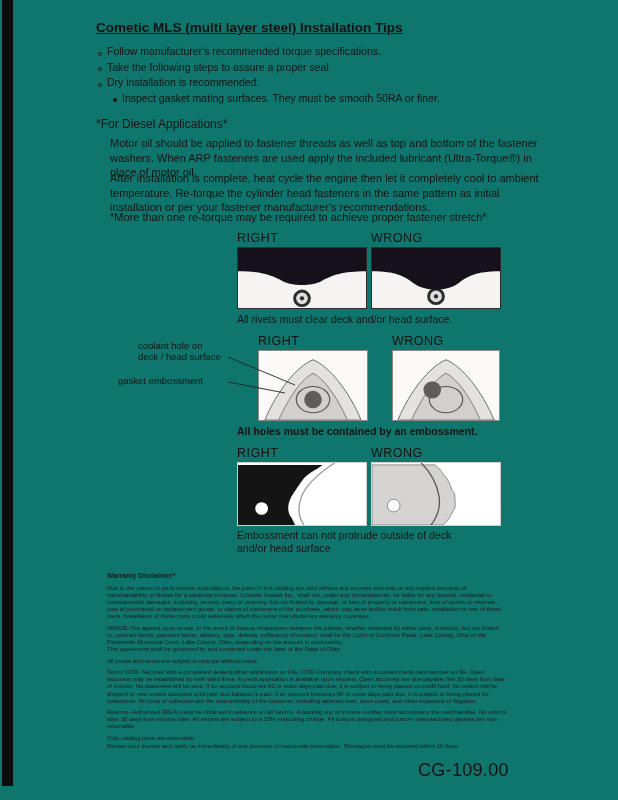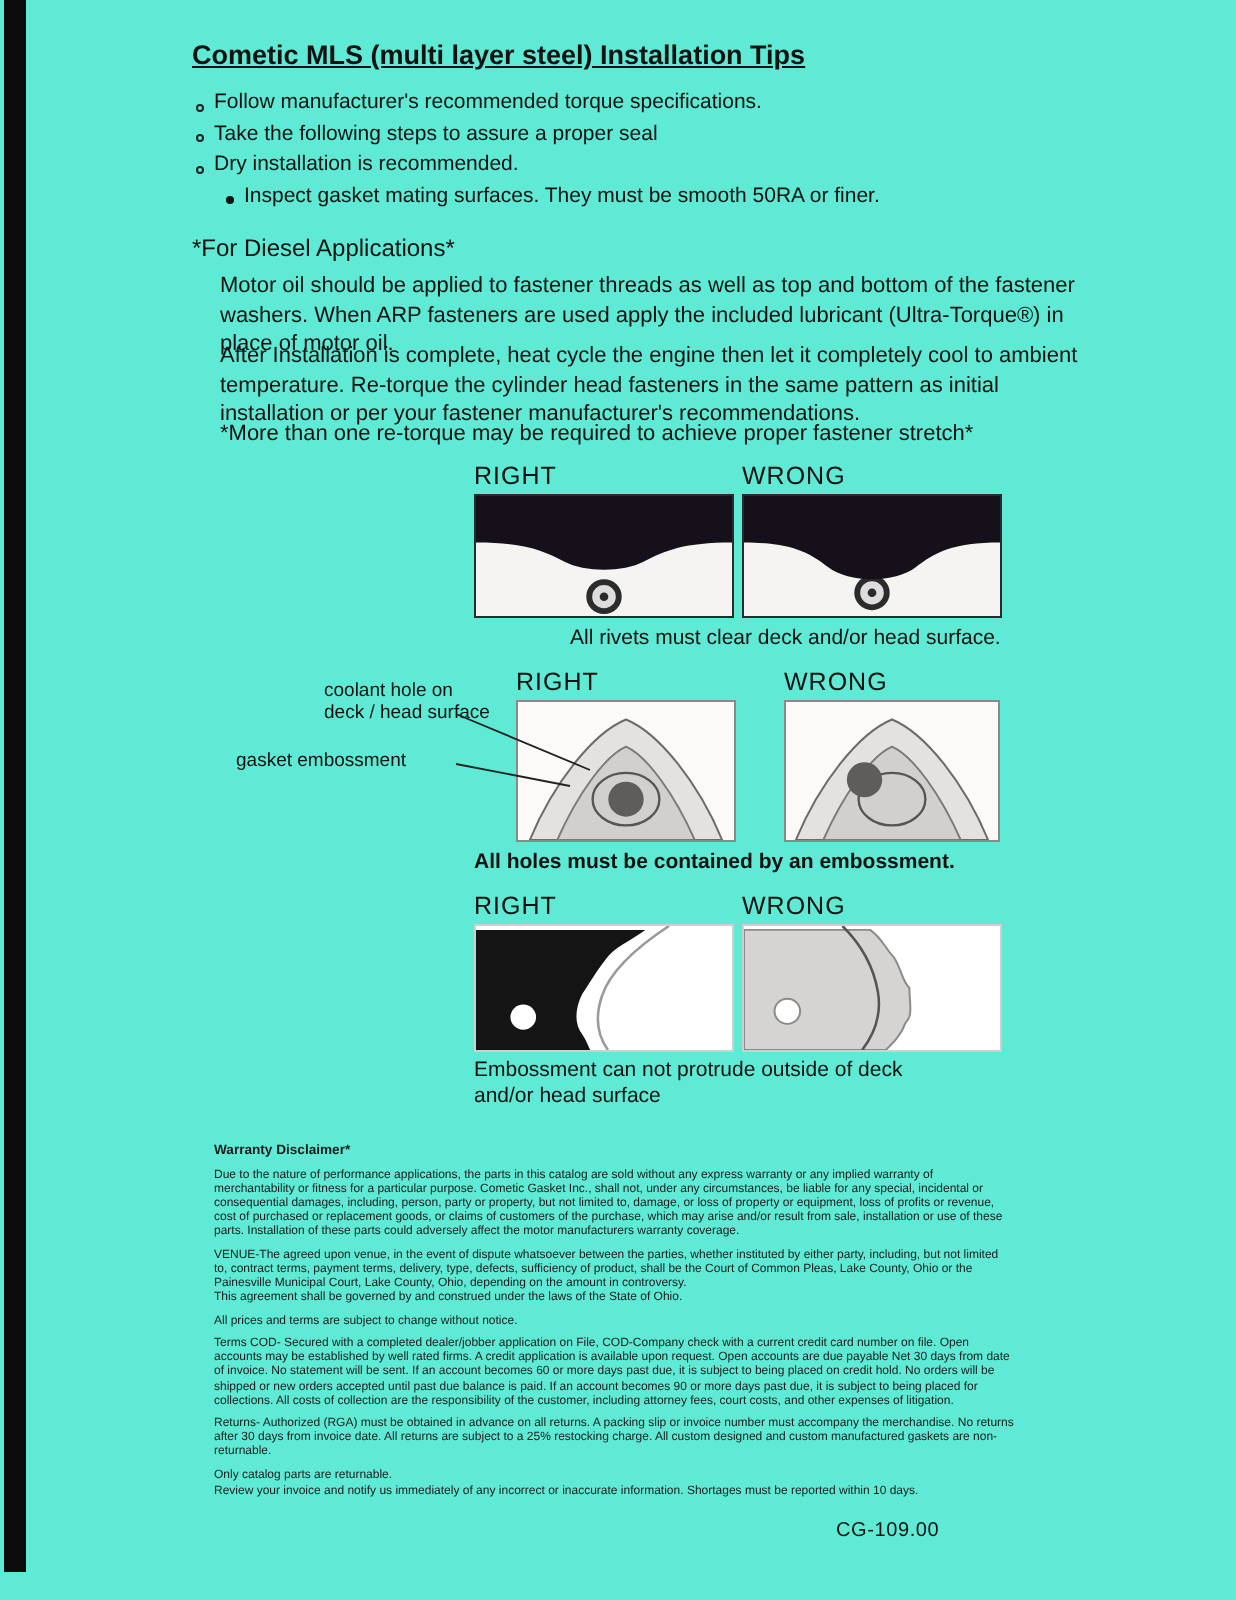--- a/index.html
+++ b/index.html
@@ -3,21 +3,21 @@
 <meta charset="utf-8">
 <title>Cometic MLS Installation Tips</title>
 <style>
   * { margin:0; padding:0; box-sizing:border-box; }
   html,body { background:#ffffff; }
   body {
     width:618px; height:800px;
     font-family:"Liberation Sans", sans-serif;
     color:#111;
   }
-  .page { position:relative; width:618px; height:800px; background:#5eead4; overflow:hidden; }
+  .page { position:relative; width:618px; height:800px; background:#0f766e; overflow:hidden; }
 
   .leftbar { position:absolute; left:2px; top:0; width:11px; height:786px; background:#0c0c0c; }
 
   .title {
     position:absolute; left:96px; top:20px;
     font-size:13.5px; font-weight:bold; text-decoration:underline;
     white-space:nowrap;
   }
 
   .tips { position:absolute; left:98px; top:45px; width:460px; font-size:10.5px; line-height:1.25; }
@@ -42,37 +42,37 @@
 
   .dimg { position:absolute; display:block; }
   .r1-img-a { left:237px; top:247px; width:130px; height:62px; border:1px solid #2a2a2a; }
   .r1-img-b { left:371px; top:247px; width:130px; height:62px; border:1px solid #2a2a2a; }
   .r2-img-a { left:258px; top:350px; width:110px; height:71px; border:1px solid #8a8a8a; }
   .r2-img-b { left:392px; top:350px; width:108px; height:71px; border:1px solid #8a8a8a; }
   .r3-img-a { left:237px; top:462px; width:130px; height:64px; border:1px solid #cfcfcf; }
   .r3-img-b { left:371px; top:462px; width:130px; height:64px; border:1px solid #cfcfcf; }
 
   .caption { position:absolute; left:237px; font-size:10.5px; line-height:1.25; }
-  .cap-r1 { top:313px;margin-left:48px; }
+  .cap-r1 { top:313px; }
   .cap-r2 { top:425px;font-weight:bold; }
   .cap-r3 { top:529px; }
 
   .callout { position:absolute; font-size:9.5px; line-height:1.15; }
-  .callout-coolant { left:138px; top:341px; width:95px;margin-left:24px; }
+  .callout-coolant { left:138px; top:341px; width:95px; }
   .callout-emboss { left:118px; top:376px; width:115px; }
   .callout-lines { position:absolute; left:225px; top:348px; width:75px; height:52px; }
 
   .preline { white-space:pre-line; }
 
   .disclaimer { position:absolute; left:107px; top:572px; width:400px; font-size:6px; line-height:1.18; color:#1a1a1a; }
   .disclaimer .dh { font-size:6.8px; font-weight:bold; margin-bottom:5px; }
   .disclaimer .dp { margin-bottom:4.5px; }
   .disclaimer .dp.tight { margin-bottom:1px; }
 
-  .footer { position:absolute; left:418px; top:760px; font-size:10px; letter-spacing:0.3px; }
+  .footer { position:absolute; left:418px; top:760px; font-size:18px; letter-spacing:0.3px; }
 </style>
 </head>
 <body>
 
 <div class="page">
 
   <div class="leftbar"></div>
 
   <h1 class="title">Cometic MLS (multi layer steel) Installation Tips</h1>
 

